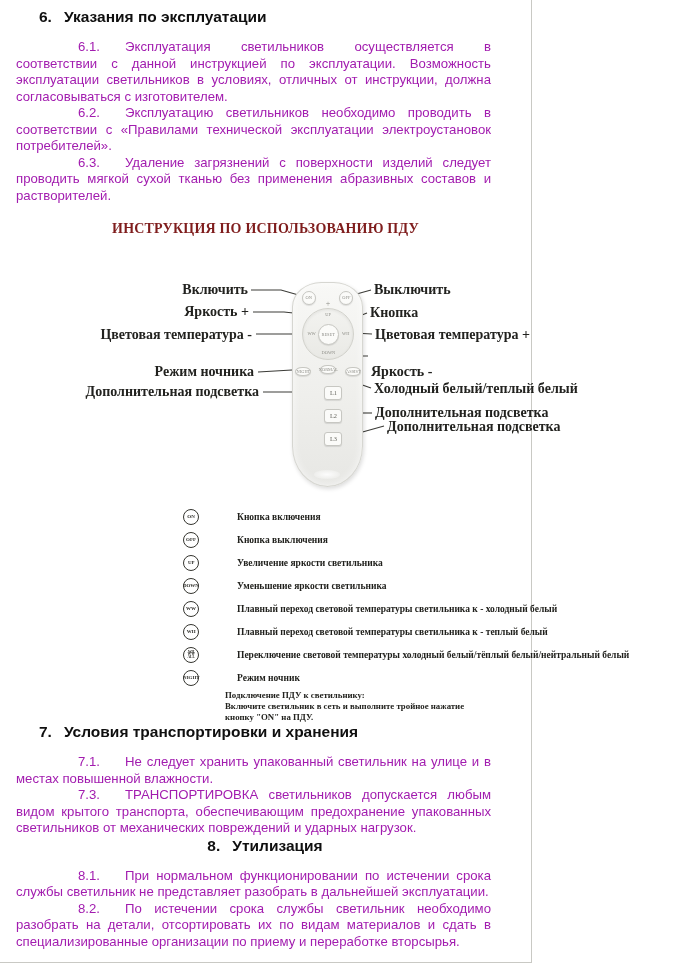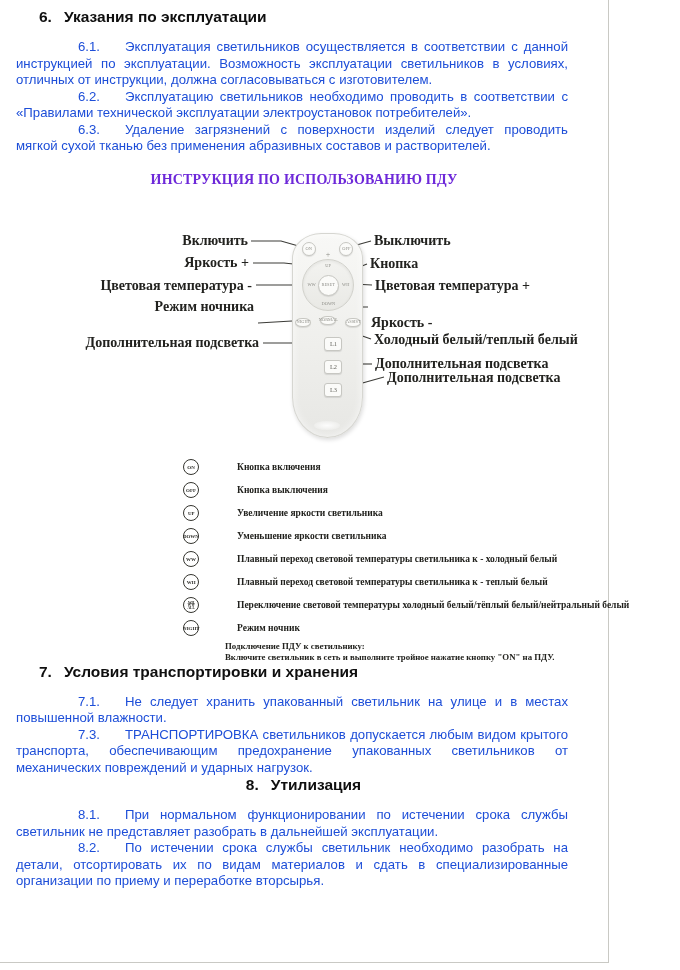--- a/index.html
+++ b/index.html
@@ -3,37 +3,37 @@
 <meta charset="utf-8">
 <style>
   * { box-sizing: border-box; }
   html,body { margin:0; padding:0; }
   body {
     width:680px; height:970px; background:#ffffff;
     font-family:"Liberation Sans", sans-serif; color:#1b1b1b;
     overflow:hidden;
   }
   .doc {
-    position:relative; width:609px; height:963px;
+    position:relative; width:532px; height:963px;
     border-right:1px solid #c9c9c4; border-bottom:1px solid #c9c9c4;
     padding-top:8px;
   }
   h2.sec {
     font-size:15.5px; font-weight:bold; color:#0f0f0f;
     margin:0 40px 13px 39px; line-height:18px;
   }
   h2.sec .hnum { margin-right:12px; }
   .para {
     font-size:13.2px; line-height:16.5px; text-align:justify;
-    margin:0 40px 0 16px; text-indent:62px; color:#1d4ed8;
+    margin:0 40px 0 16px; text-indent:62px; color:#a21caf;
   }
   .para .pnum { margin-right:25px; }
   .pdu-title {
     text-align:center; font-family:"Liberation Serif", serif;
-    font-weight:bold; font-size:14px; color:#6d28d9;
+    font-weight:bold; font-size:14px; color:#7f1d1d;
     margin:16px 0 0 0; line-height:17px; letter-spacing:0.2px;
   }
   
   .diagram { position:relative; height:231px; margin-top:37px; }
   .diagram svg.lines { position:absolute; left:0; top:0; pointer-events:none; }
   .remote-body {
     position:absolute; left:292px; top:8px; width:71px; height:205px;
     background:linear-gradient(180deg,#f8f8f6 0%,#efefec 55%,#e7e7e4 100%);
     border:1px solid #d6d6d1;
     border-radius:33px 33px 40px 40px / 28px 28px 46px 46px;
@@ -174,21 +174,21 @@
         </div>
       <div class="rc-btn rc-rect" style="left:31px; top:149px; width:18px; height:14px;">
           <span class="rc-txt rc-txt-l">L3</span>
         </div>
     </div>
     <div class="rc-sheen"></div>
 
     <div class="callout left" style="width:248px; top:10px;">Включить</div>
     <div class="callout left" style="width:252px; top:55px;">Цветовая температура -</div>
     <div class="callout left" style="width:249px; top:32px;">Яркость +</div>
-    <div class="callout left" style="width:254px; top:76px;">Режим ночника</div>
+    <div class="callout left" style="width:254px; top:92px;">Режим ночника</div>
     <div class="callout left" style="width:259px; top:112px;">Дополнительная подсветка</div>
 
     <div class="callout" style="left:374px; top:10px;">Выключить</div>
     <div class="callout" style="left:370px; top:33px;">Кнопка</div>
     <div class="callout" style="left:375px; top:55px;">Цветовая температура +</div>
     <div class="callout" style="left:371px; top:92px;">Яркость -</div>
     <div class="callout" style="left:374px; top:109px;">Холодный белый/теплый белый</div>
     <div class="callout" style="left:375px; top:133px;">Дополнительная подсветка</div>
     <div class="callout" style="left:387px; top:147px;">Дополнительная подсветка</div>
   </div>

